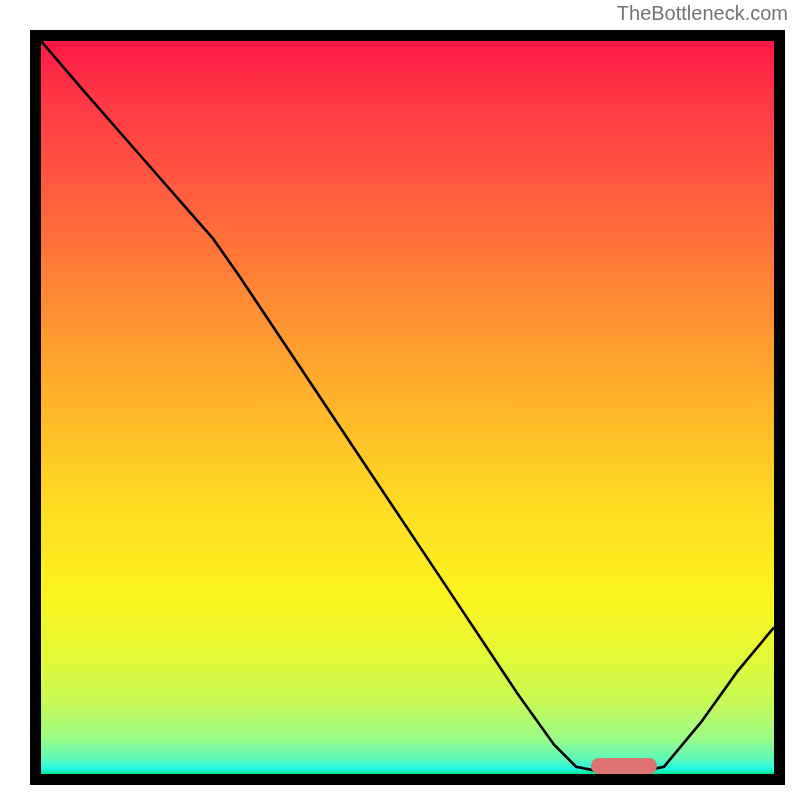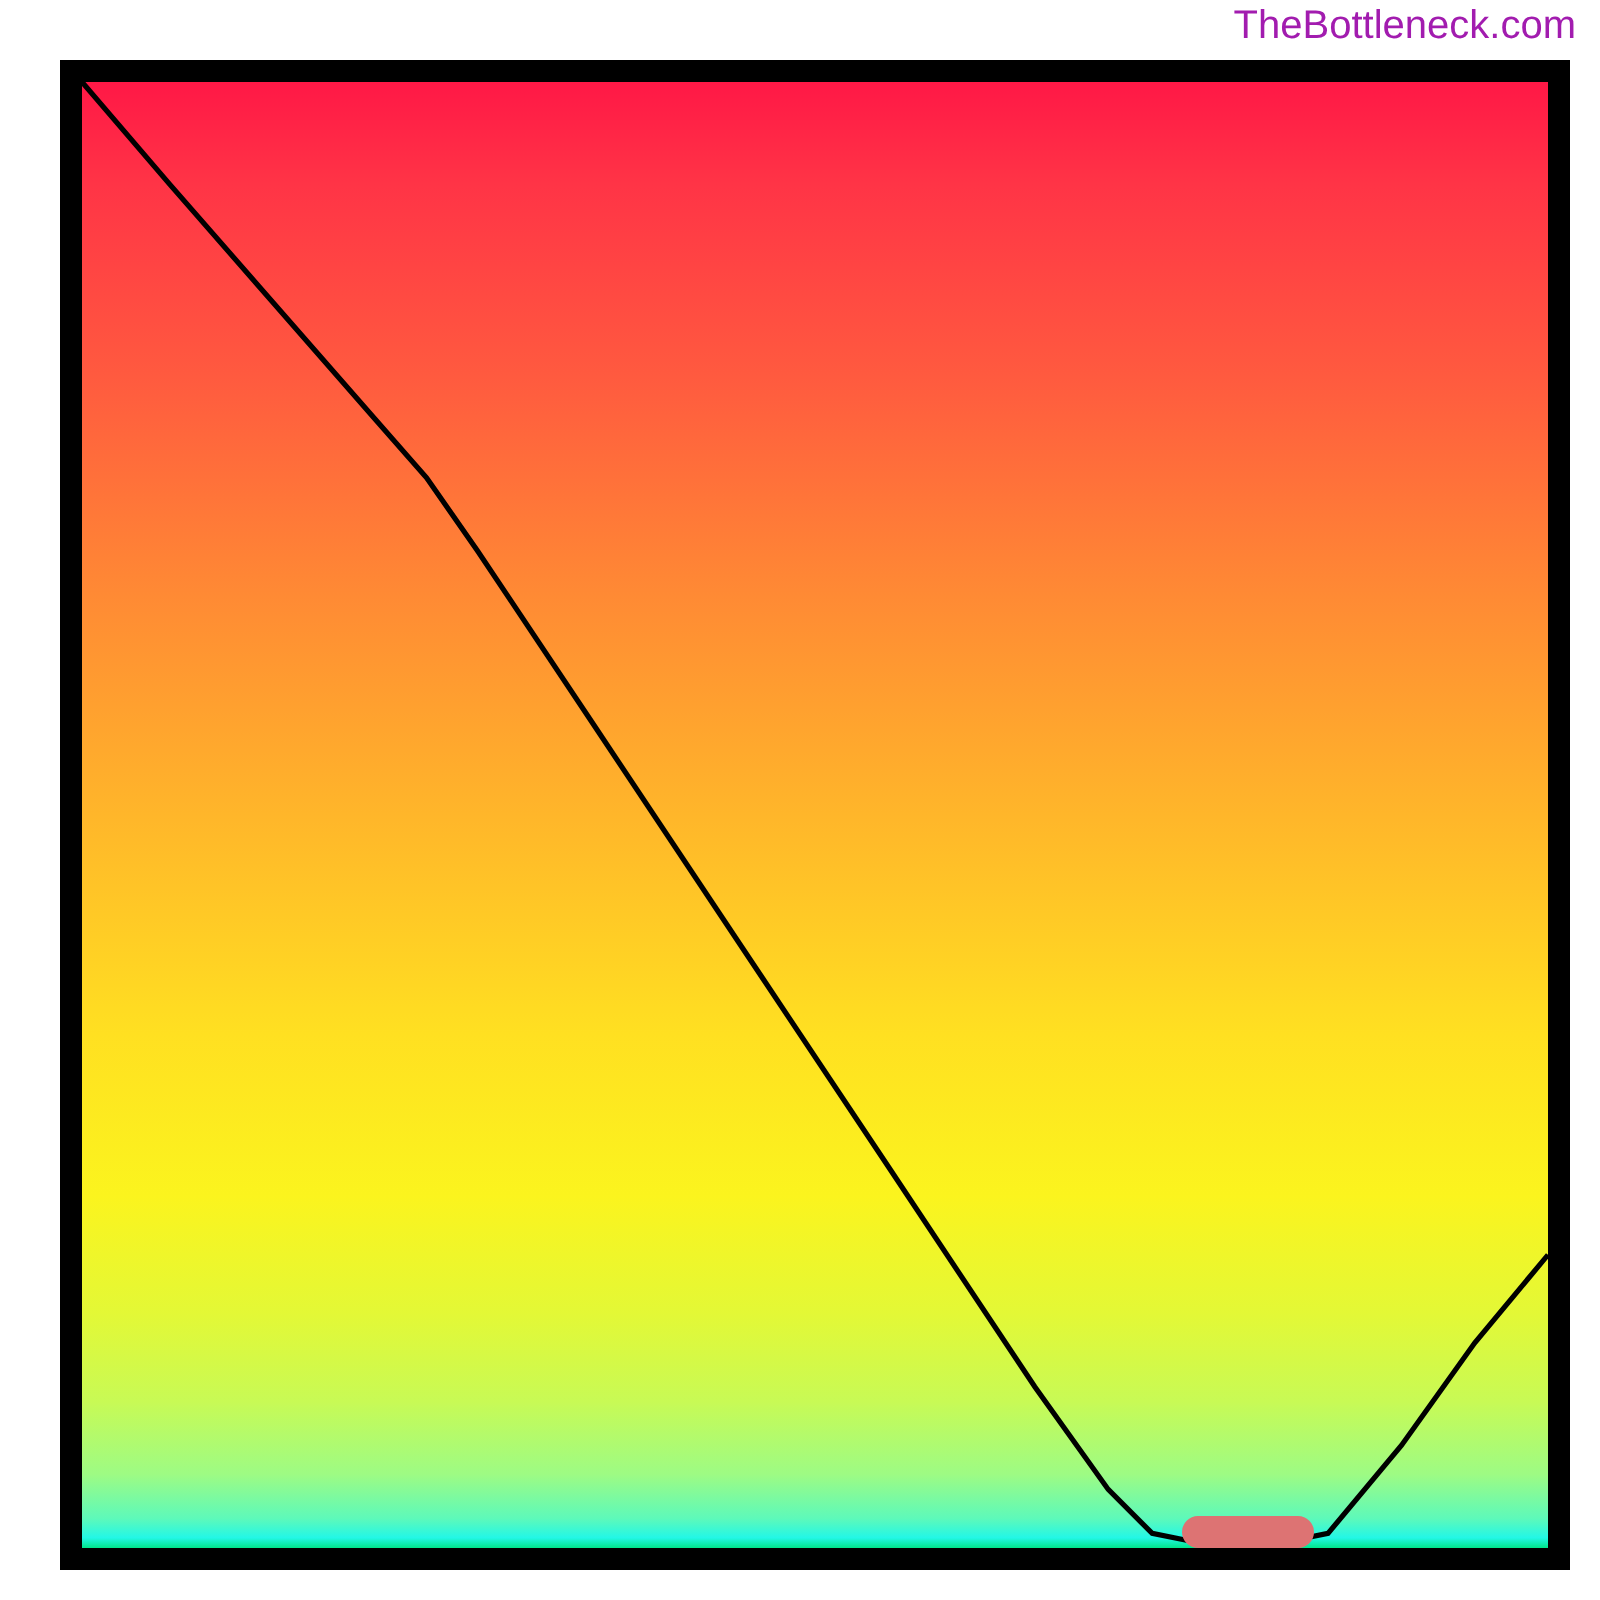--- a/index.html
+++ b/index.html
@@ -8,21 +8,21 @@
     height: 800px;
     background: #ffffff;
     position: relative;
     font-family: Arial, sans-serif;
   }
   .watermark {
     position: absolute;
     top: 2px;
     right: 12px;
     font-size: 20px;
-    color: #a21caf;
+    color: #737373;
     font-weight: normal;
   }
   .chart-outer {
     position: absolute;
     left: 30px;
     top: 30px;
     width: 755px;
     height: 755px;
     background: #000000;
   }

